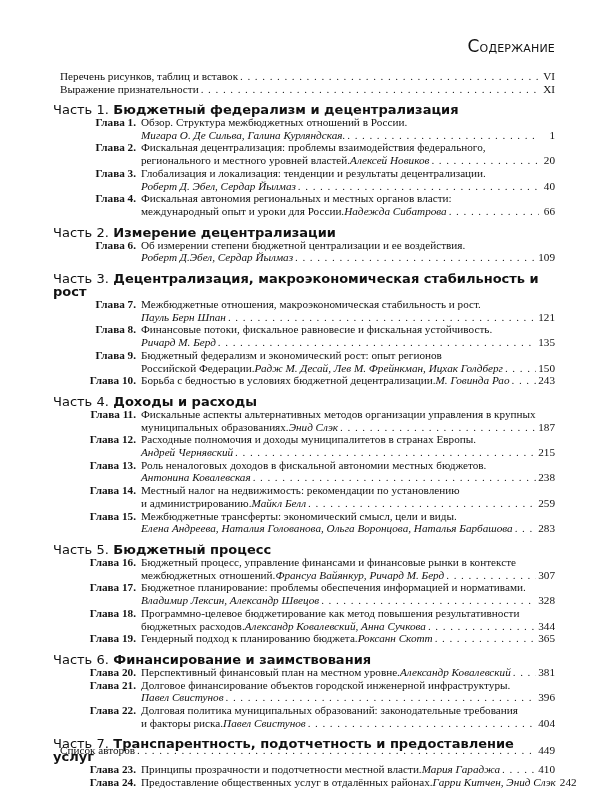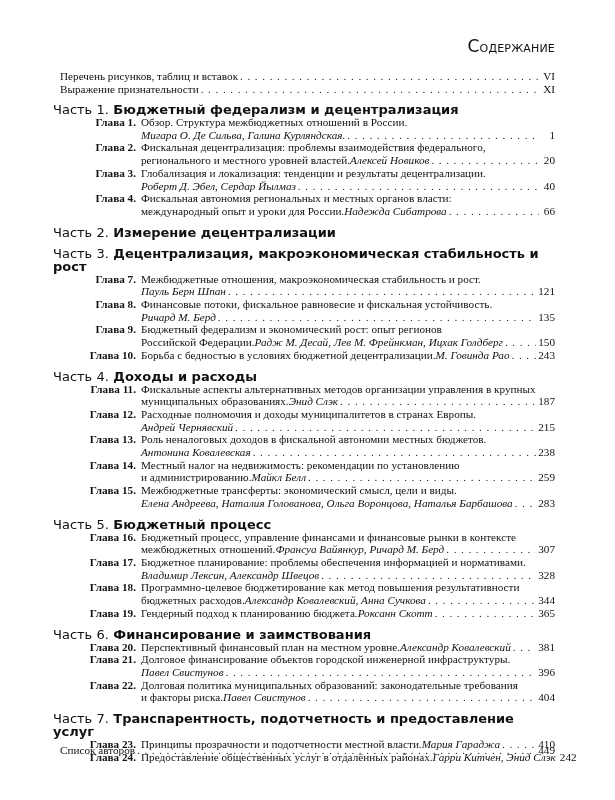--- a/index.html
+++ b/index.html
@@ -87,20 +87,31 @@
               <span>международный опыт и уроки для России. </span>
               <span class="it">Надежда Сибатрова</span>
               <span class="lead"></span>
               <span class="pg">66</span>
             </div>
           </div>
         </div>
       </div>
       <div class="part">
         <div class="part-head"><span class="pn">Часть 2.</span>  <span>Измерение децентрализации</span></div>
+        <div class="chapter">
+          <div class="ch-label">Глава 6.</div>
+          <div class="ch-body">
+            <div class="ch-line">Об измерении степени бюджетной централизации и ее воздействия.</div>
+            <div class="row">
+              <span class="it">Роберт Д.Эбел, Сердар Йылмаз</span>
+              <span class="lead"></span>
+              <span class="pg">109</span>
+            </div>
+          </div>
+        </div>
       </div>
       <div class="part">
         <div class="part-head"><span class="pn">Часть 3.</span>  <span>Децентрализация, макроэкономическая стабильность и рост</span></div>
         <div class="chapter">
           <div class="ch-label">Глава 7.</div>
           <div class="ch-body">
             <div class="ch-line">Межбюджетные отношения, макроэкономическая стабильность и рост.</div>
             <div class="row">
               <span class="it">Пауль Берн Шпан</span>
               <span class="lead"></span>

